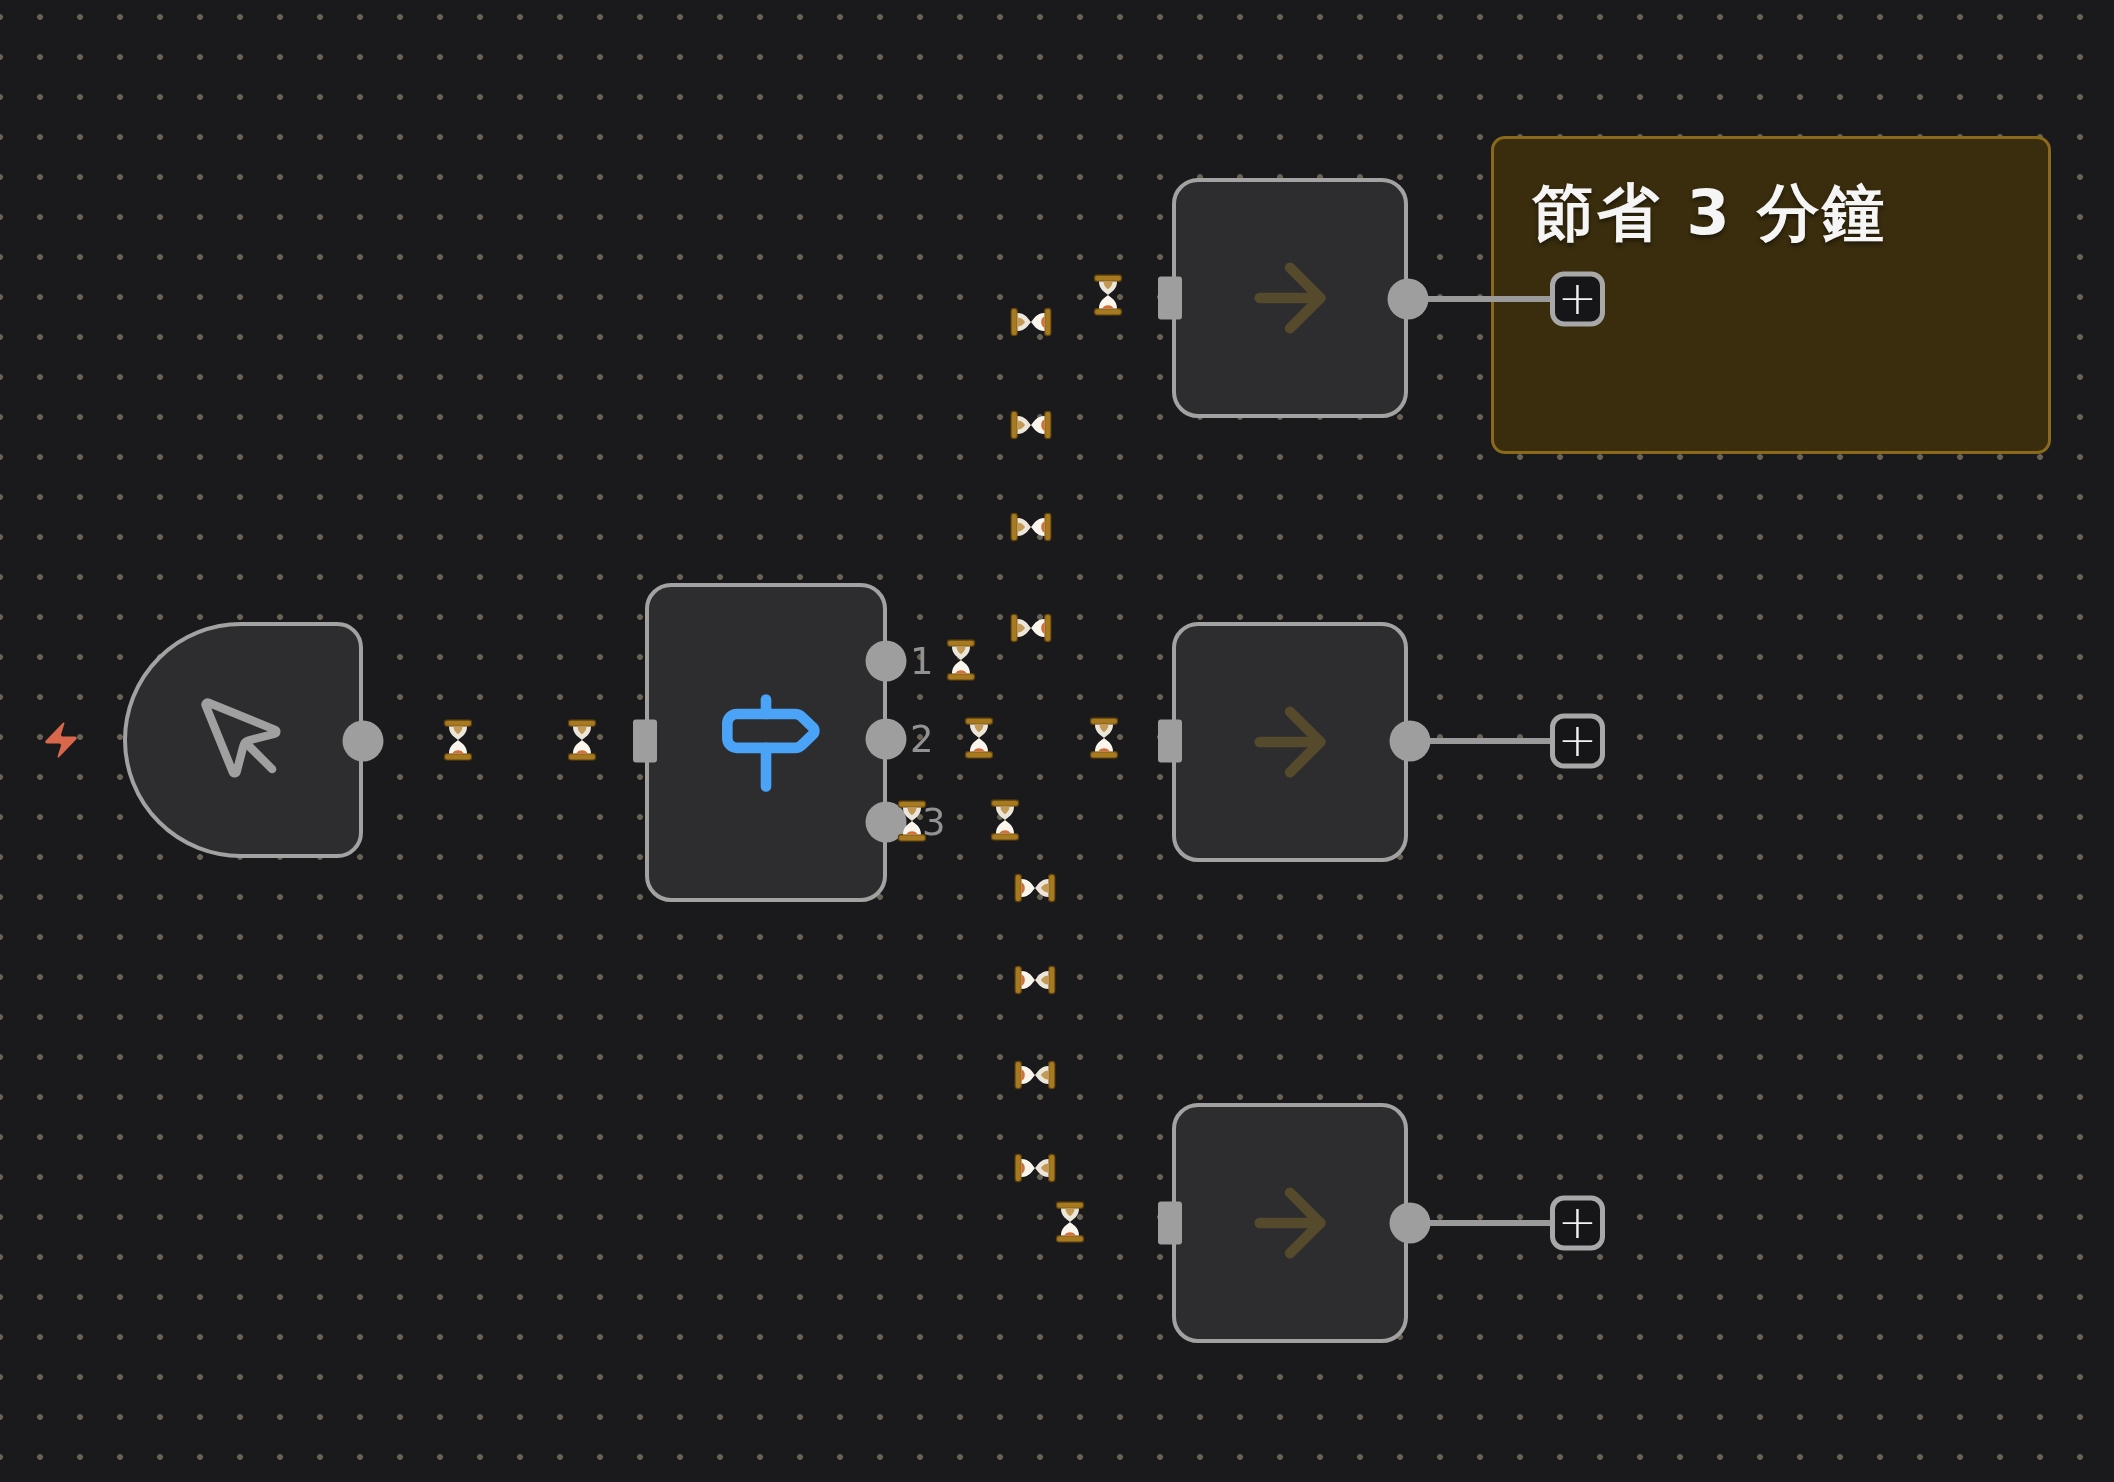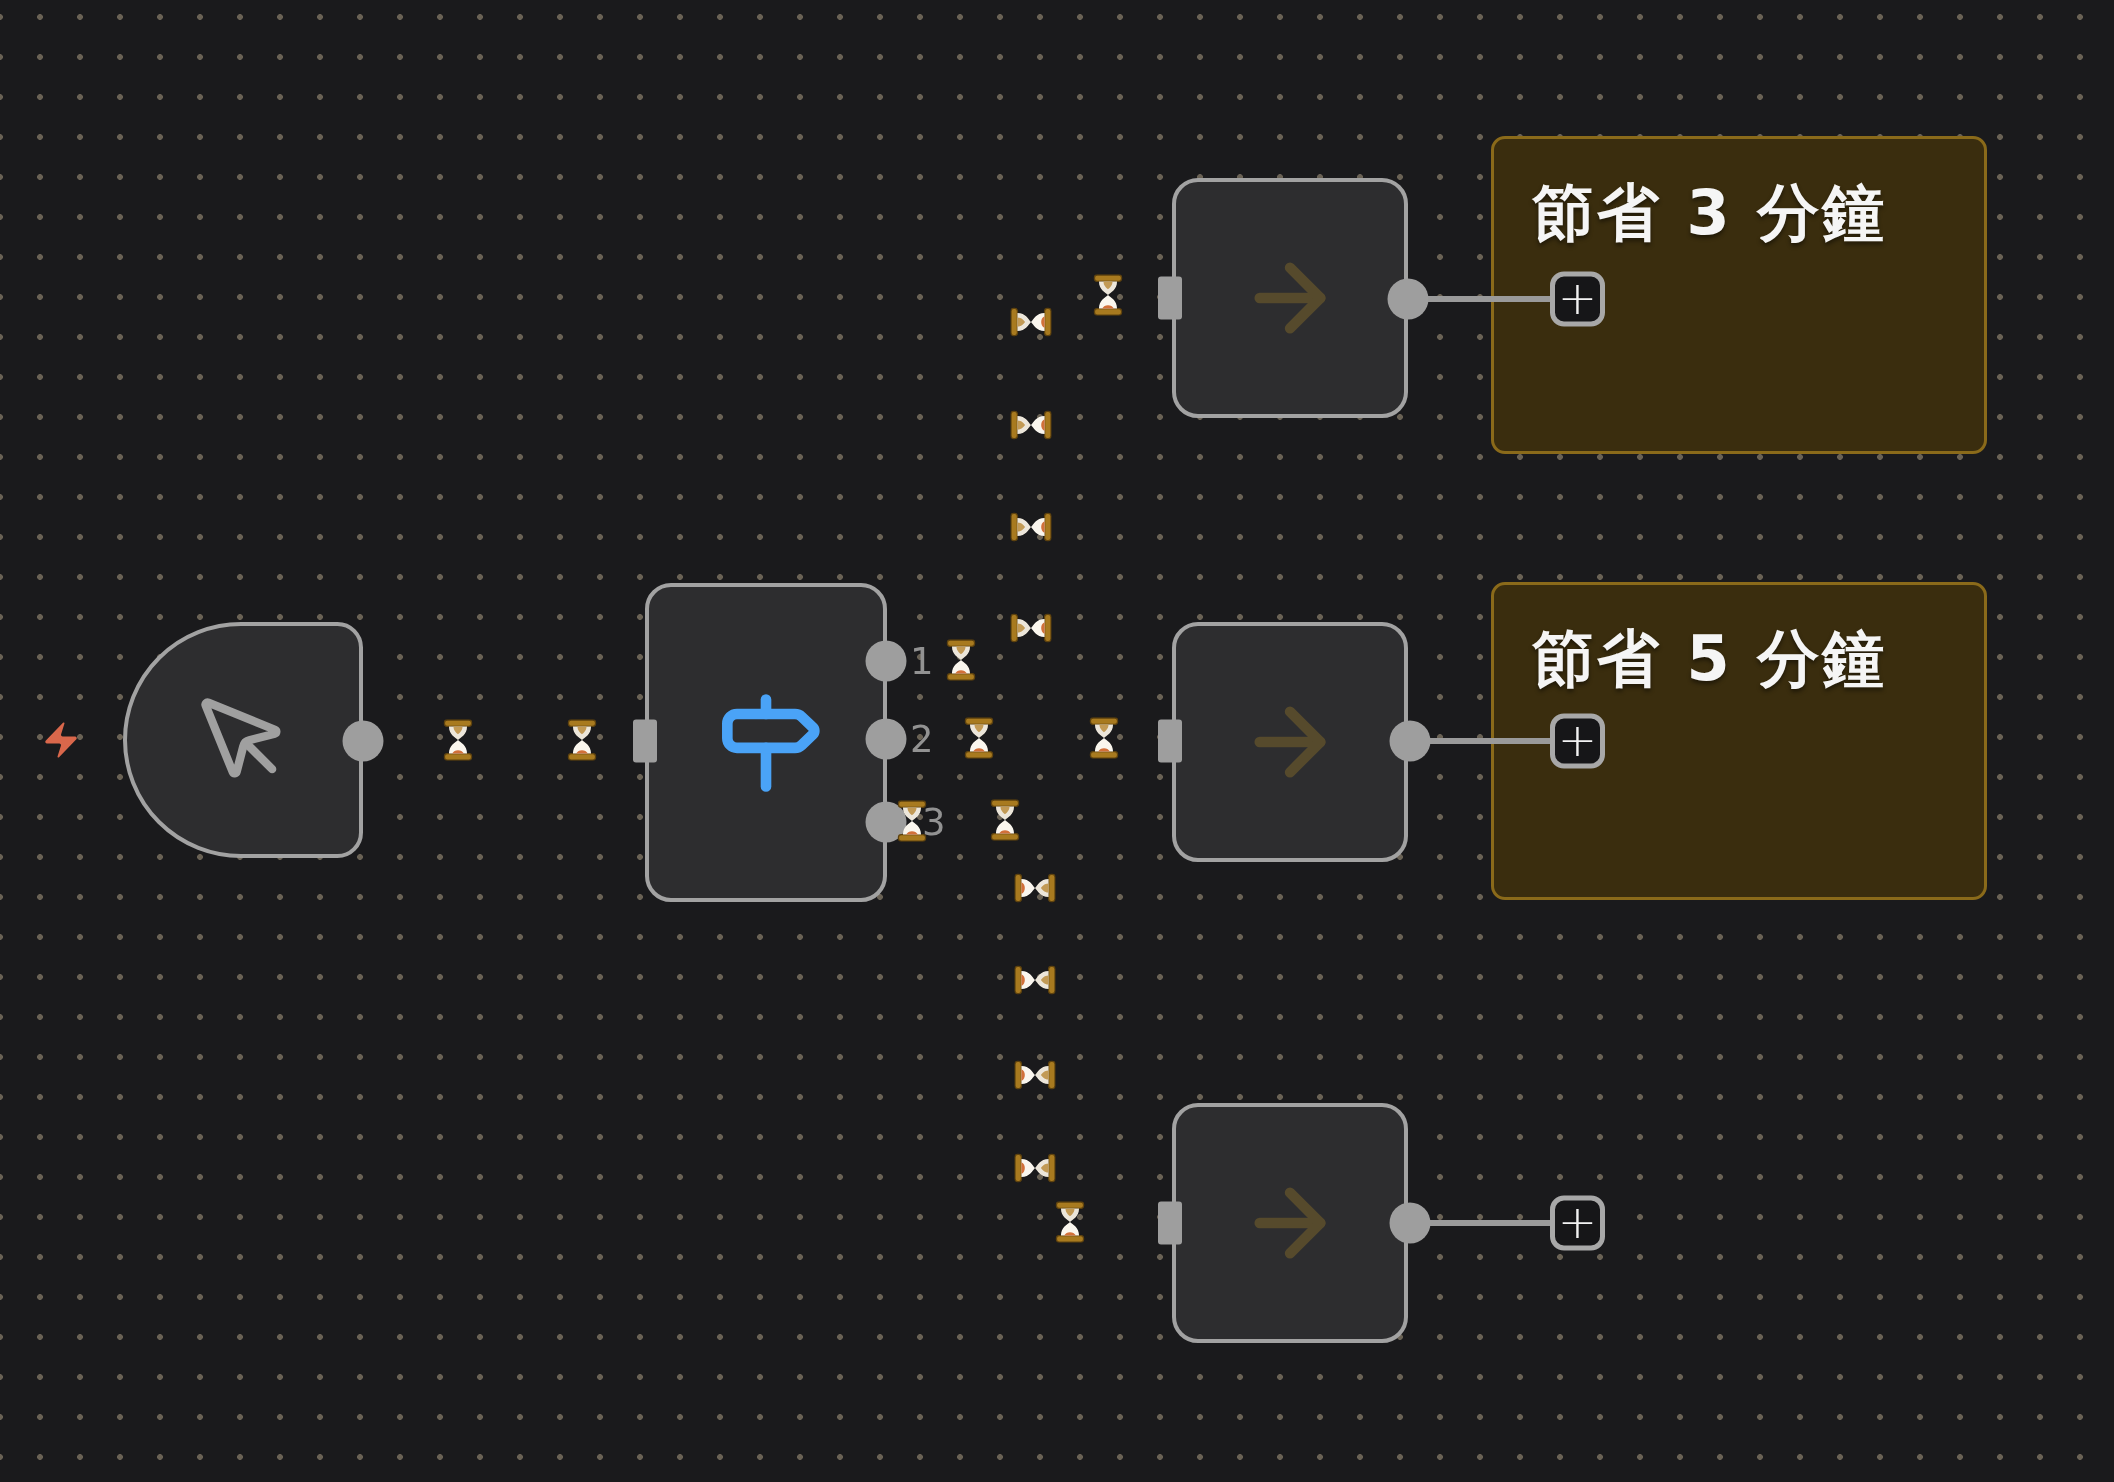--- a/index.html
+++ b/index.html
@@ -76,21 +76,21 @@
     line-height: 1;
     display: flex;
     align-items: center;
     justify-content: center;
     transform: translate(0, -50%);
     z-index: 4;
     padding-bottom: 4px;
   }
   .note {
     position: absolute;
-    width: 496px; height: 318px;
+    width: 560px; height: 318px;
     box-sizing: border-box;
     background: #3a2d0e;
     border: 3px solid #8a6a1a;
     border-radius: 14px;
     padding: 40px 38px;
     z-index: 0;
   }
   .note-title {
     margin: 0;
     color: #f5f5f5;
@@ -186,23 +186,20 @@
     </svg>
   </div>
   <div class="port-square" style="left:1170px; top:1223px;"></div>
   <div class="wire" style="left:1410px; top:1223px; width:146px;"></div>
   <div class="port-circle" style="left:1410px; top:1223px;"></div>
   <div class="plus-btn" style="left:1550px; top:1223px;">+</div>
 
   <div class="note" style="left:1491px; top:136px;">
     <h2 class="note-title">節省 3 分鐘</h2>
   </div>
-  <div class="note" style="left:1491px; top:582px;">
-    <h2 class="note-title">節省 5 分鐘</h2>
-  </div>
 
   <div id="marker-layer">
       <svg class="hourglass" viewBox="0 0 24 32" style="left: 458px; top: 740px; transform: translate(-50%, -50%) rotate(0deg);">
     <use href="#hg"></use>
   </svg>
       <svg class="hourglass" viewBox="0 0 24 32" style="left: 582px; top: 740px; transform: translate(-50%, -50%) rotate(0deg);">
     <use href="#hg"></use>
   </svg>
       <svg class="hourglass" viewBox="0 0 24 32" style="left: 961px; top: 660px; transform: translate(-50%, -50%) rotate(0deg);">
     <use href="#hg"></use>

